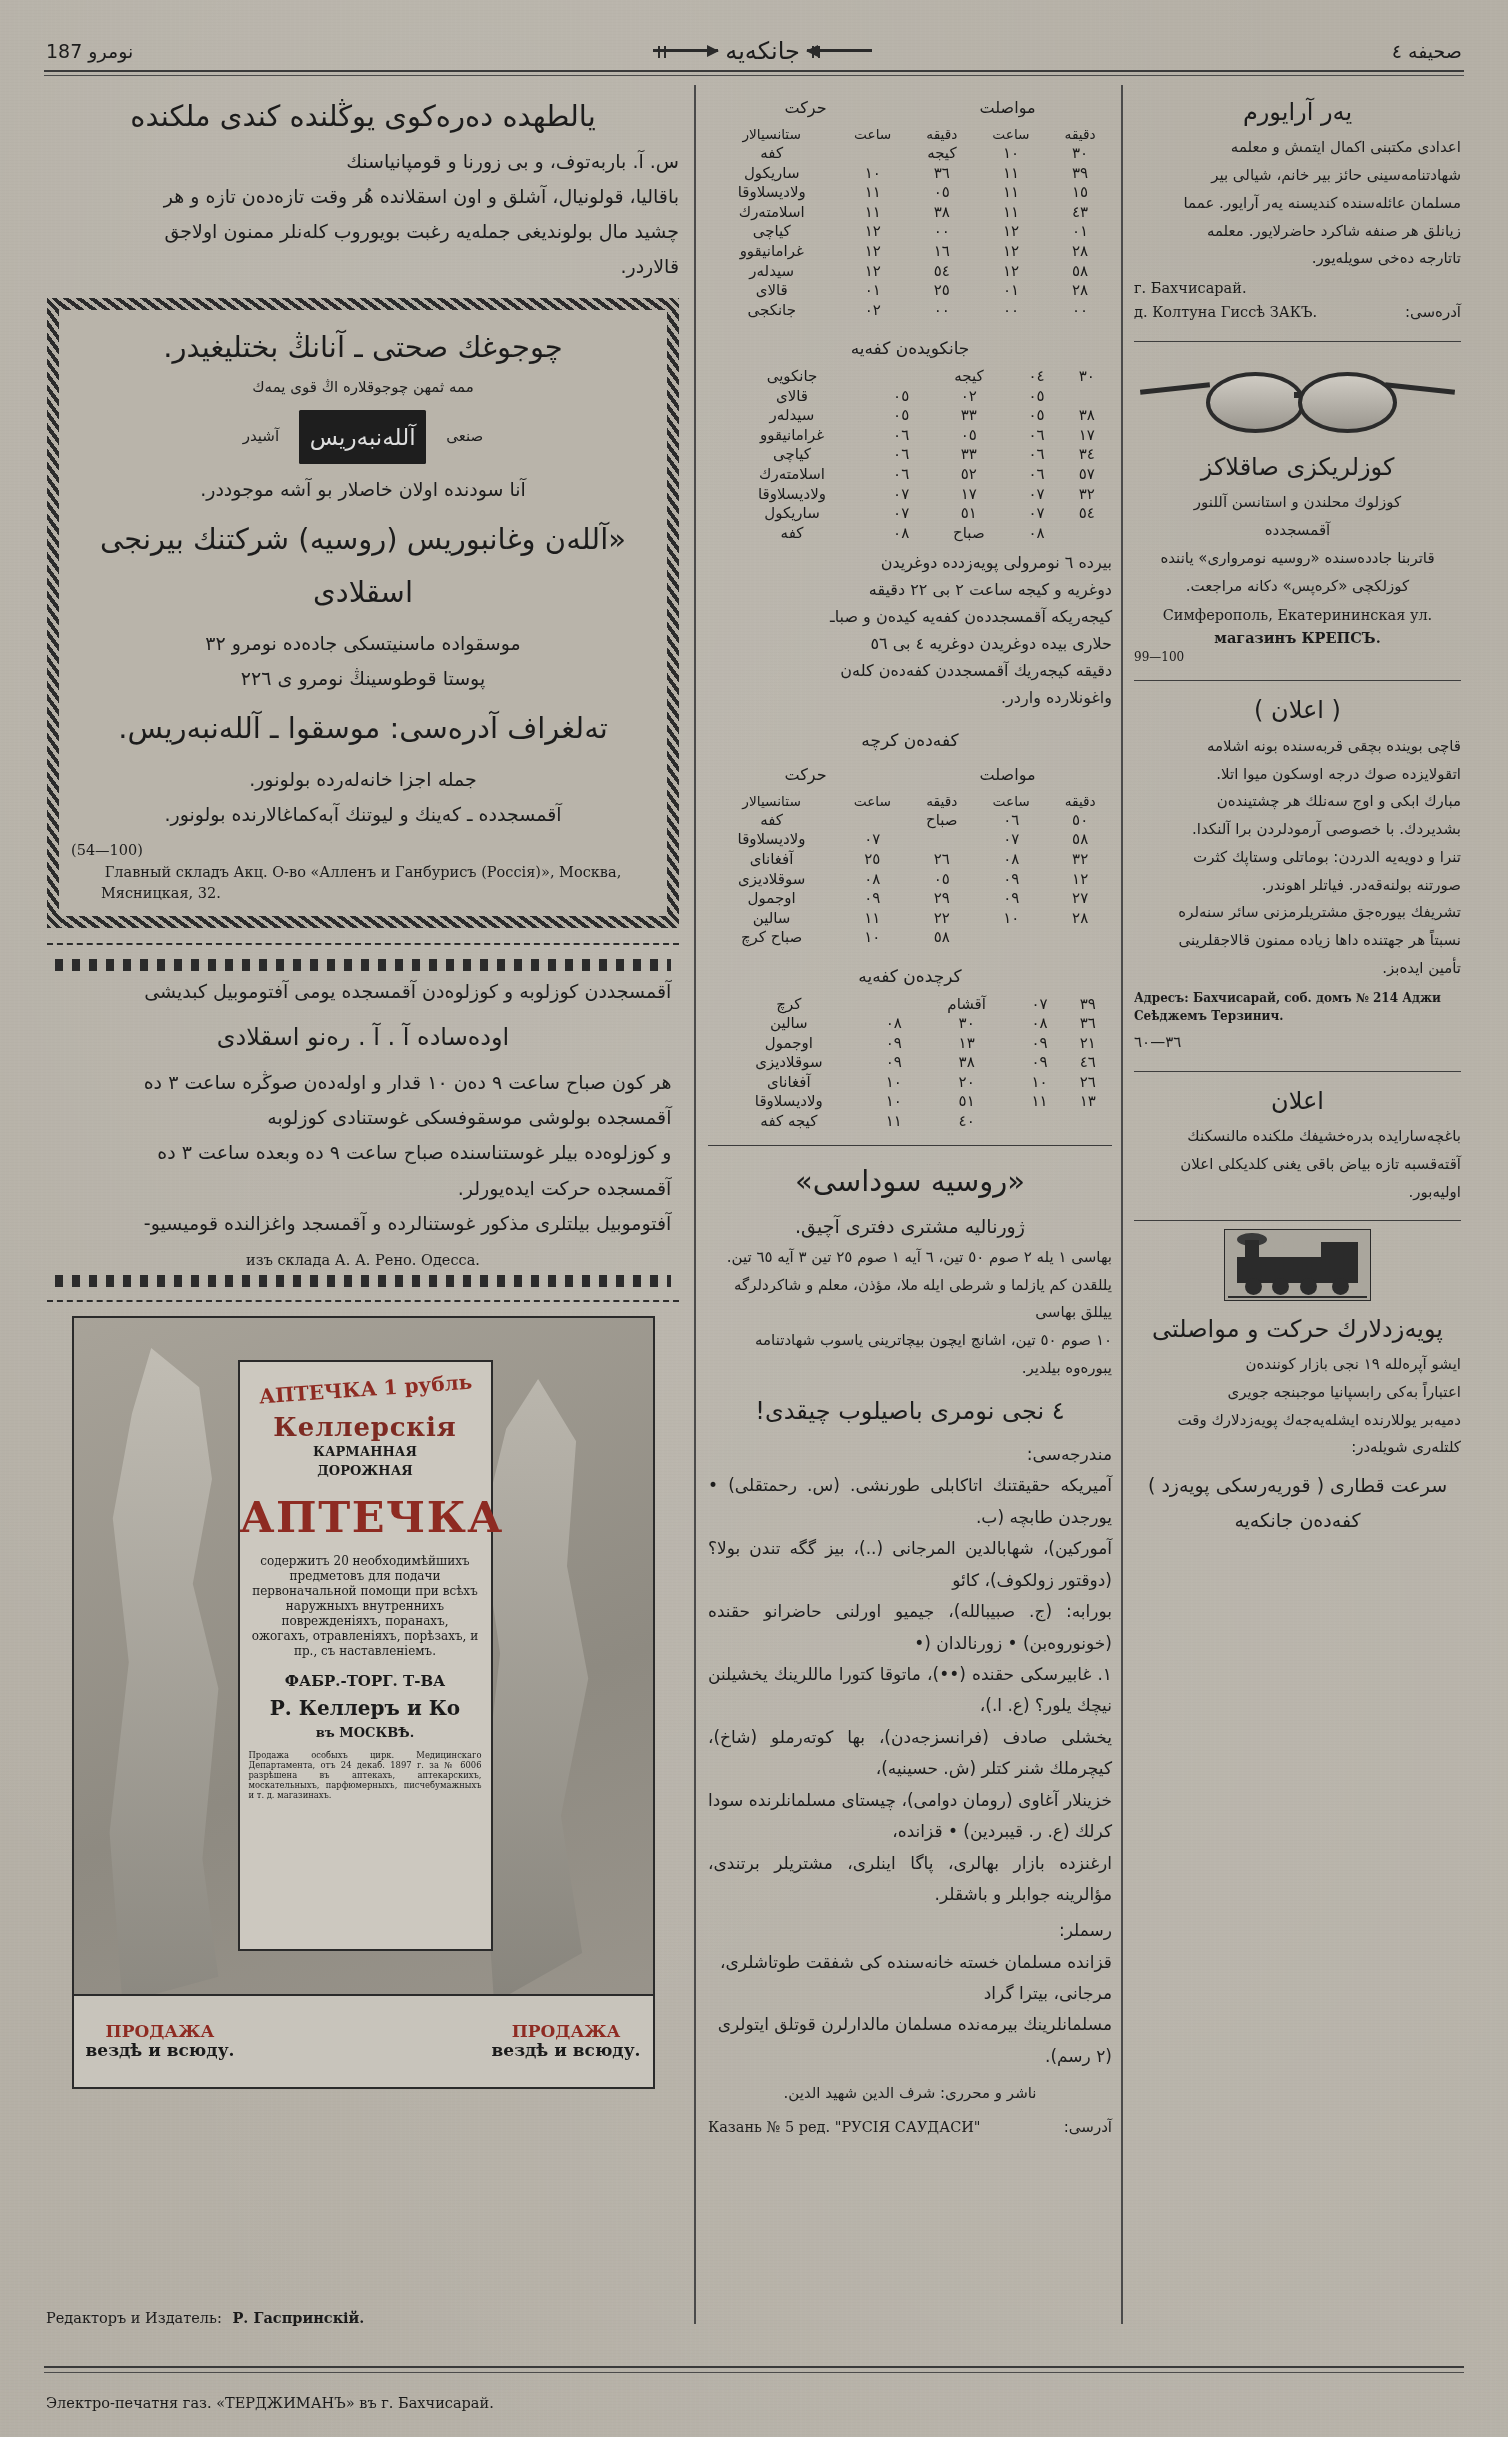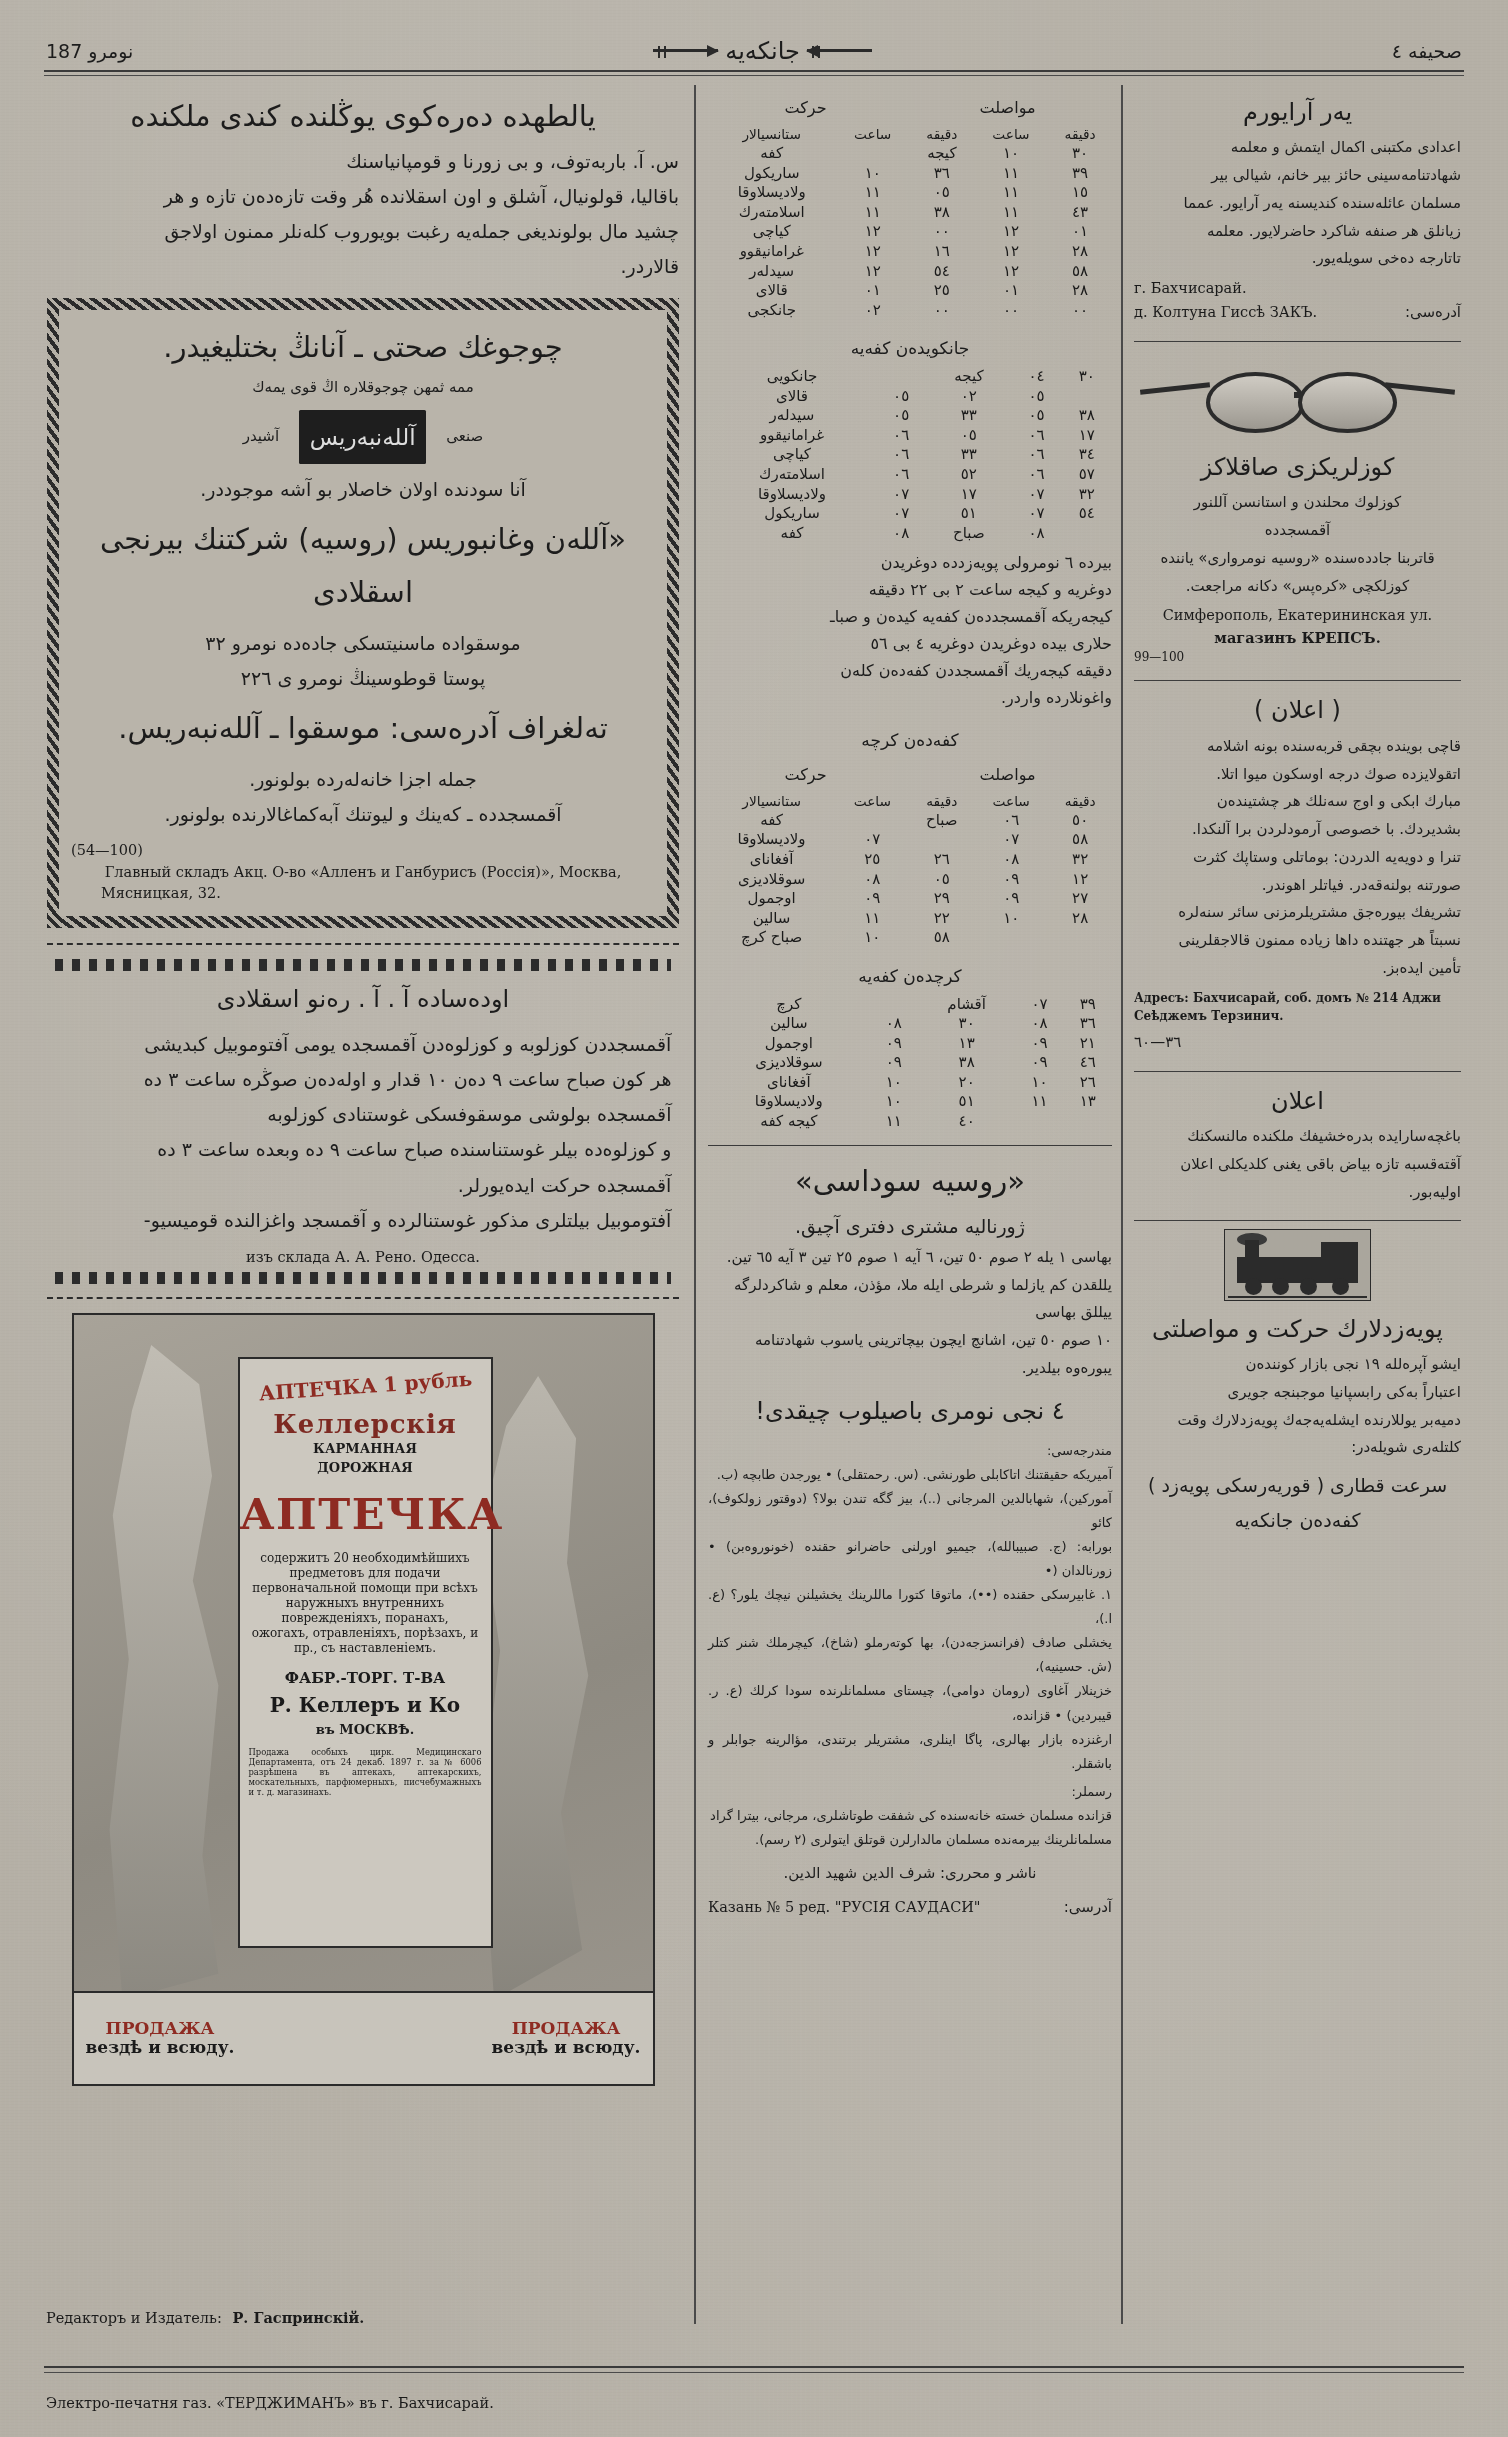--- a/index.html
+++ b/index.html
@@ -68,21 +68,21 @@
   .arabic{
     font-family:"DejaVu Sans","Liberation Sans",sans-serif;
     direction:rtl;
     line-height:1.85;
     font-size:19px;
     color:#1c1c1c;
   }
   .arabic.big{font-size:24px;}
   .arabic.huge{font-size:29px;}
   .arabic.small{font-size:15px;}
-  .arabic.tiny{font-size:13px;}
+  .arabic.tiny{font-size:17px;}
 
   .cyr{font-family:"DejaVu Serif","Liberation Serif",serif;font-size:14.5px;line-height:1.5;}
   .cyr.small{font-size:12px;}
   .cyr.bold{font-weight:bold;}
 
   
   .block{margin-bottom:13.7px;}
   .hr-thin{height:0.8px;background:#3d3d3d;margin:7.6px 0;}
   .hr-med{height:1.5px;background:#3a3a3a;margin:9px 0;}
 
@@ -238,22 +238,22 @@
       <div class="arabic huge ctr" style="margin:6px 0;">تەلغراف آدرەسی: موسقوا ـ آللەنبەریس.</div>
       <div class="arabic ctr">جملە اجزا خانەلەردە بولونور.</div>
       <div class="arabic ctr">آقمسجدده ـ كەینك و لیوتنك آبەكماغالارنده بولونور.</div>
       <div class="cyr" style="margin-top:7.6px;">(54—100)</div>
       <div class="cyr ctr">Главный складъ Акц. О-во «Алленъ и Ганбурисъ (Россiя)», Москва,</div>
       <div class="cyr" style="margin-left:30px;">Мясницкая, 32.</div>
     </div>
 
     <div class="diamond-border">
       <div class="diamond-row"></div>
+      <div class="arabic">آقمسجددن كوزلوبە و كوزلوەدن آقمسجدە یومی آفتوموبیل كبدیشی</div>
       <div class="arabic big ctr" style="margin:6px 0;">اودەسادە آ . آ . رەنو اسقلادی</div>
-      <div class="arabic">آقمسجددن كوزلوبە و كوزلوەدن آقمسجدە یومی آفتوموبیل كبدیشی</div>
       <div class="arabic">هر كون صباح ساعت ٩ دەن ١٠ قدار و اولەدەن صوڭرە ساعت ٣ دە</div>
       <div class="arabic">آقمسجدە بولوشی موسقوفسكی غوستنادی كوزلوبە</div>
       <div class="arabic">و كوزلوەدە بیلر غوستناسندە صباح ساعت ٩ دە وبعدە ساعت ٣ دە</div>
       <div class="arabic">آقمسجدە حركت ایدەیورلر.</div>
       <div class="arabic">آفتوموبیل بیلتلری مذكور غوستنالردە و آقمسجد واغزالندە قومیسیو-</div>
       <div class="cyr ctr" style="margin-top:9px;">изъ склада А. А. Рено. Одесса.</div>
       <div class="diamond-row"></div>
     </div>
 
     <div class="poster">

